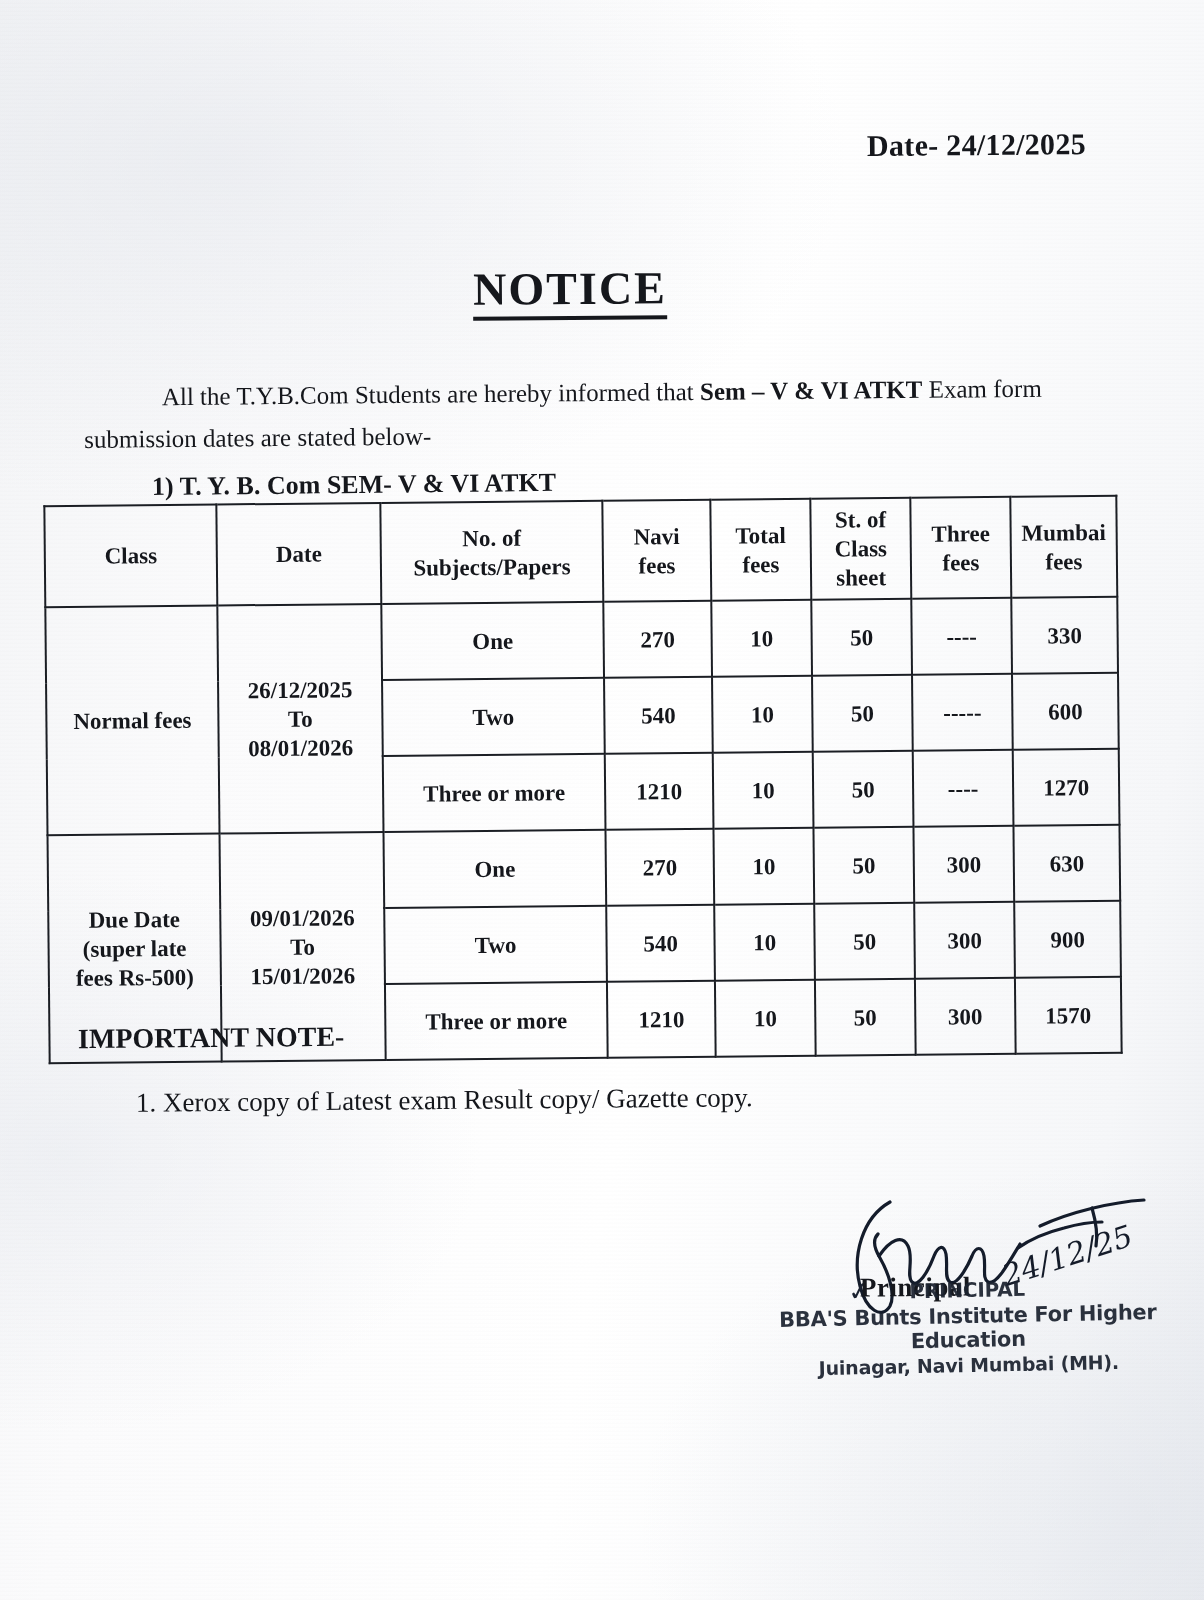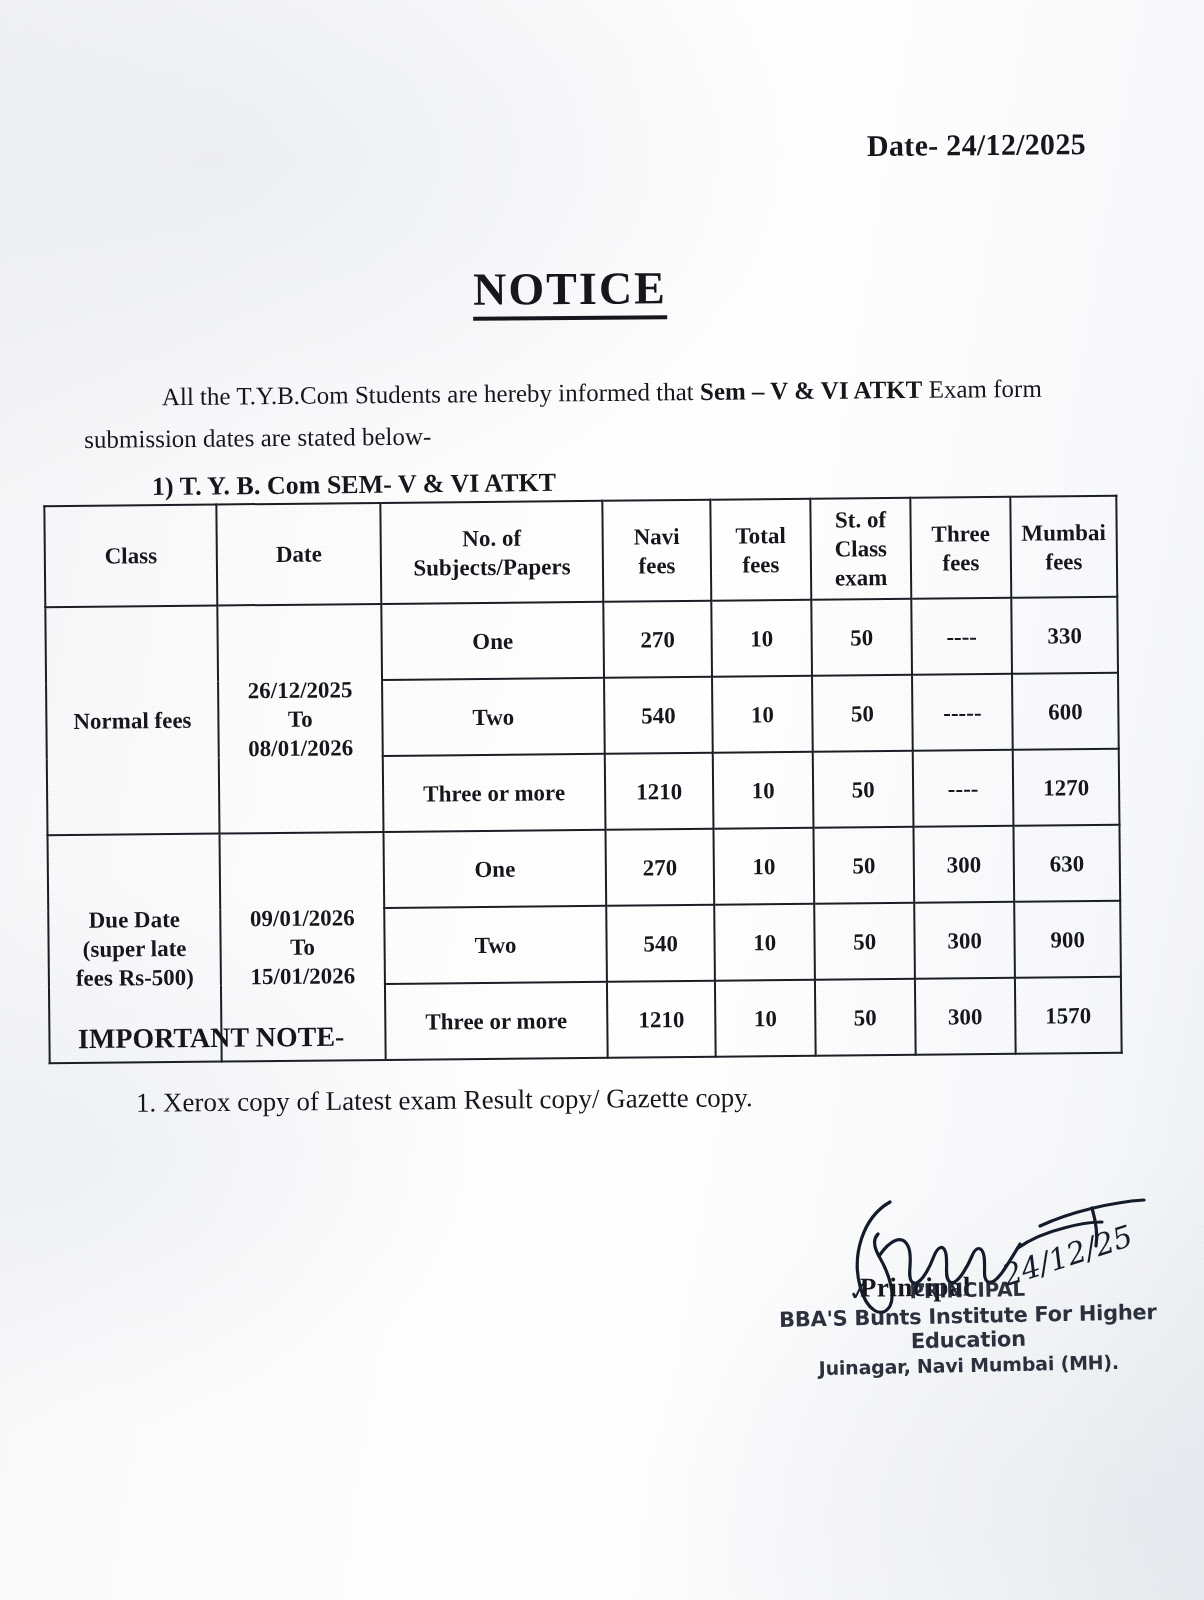--- a/index.html
+++ b/index.html
@@ -230,21 +230,21 @@
             <div>Navi</div>
             <div>fees</div>
           </th>
           <th>
             <div>Total</div>
             <div>fees</div>
           </th>
           <th>
             <div>St. of</div>
             <div>Class</div>
-            <div>exam</div>
+            <div>sheet</div>
           </th>
           <th>
             <div>Three</div>
             <div>fees</div>
           </th>
           <th>
             <div>Mumbai</div>
             <div>fees</div>
           </th>
         </tr>

